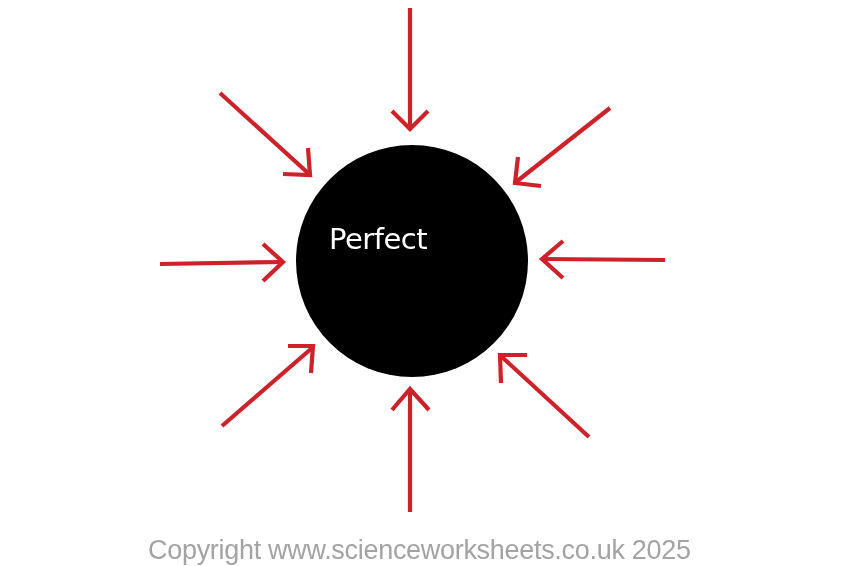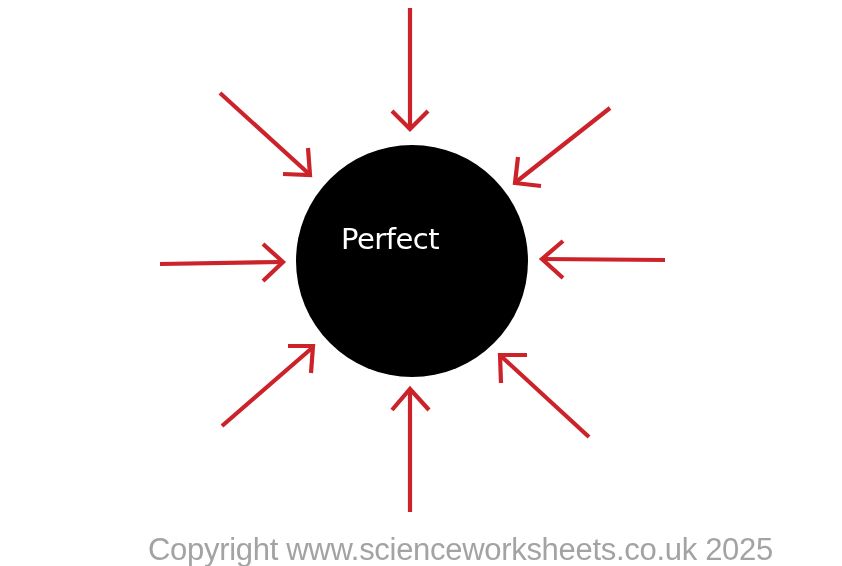--- a/index.html
+++ b/index.html
@@ -21,40 +21,40 @@
       height: 566px;
     }
     .arrow line, .arrow polyline {
       stroke-width: 4.2;
       fill: none;
       stroke-linecap: butt;
       stroke-linejoin: miter;
     }
     .body-label {
       position: absolute;
-      left: 341px;
+      left: 329px;
       top: 218px;
       color: #ffffff;
       font-family: "DejaVu Sans", sans-serif;
       font-size: 29px;
       line-height: 43px;
       letter-spacing: -0.5px;
       white-space: nowrap;
     }
     .body-label span {
       display: block;
     }
     .copyright {
       position: absolute;
       left: 148px;
       top: 534px;
       width: 560px;
       color: #a3a3a3;
       font-family: "Liberation Sans", sans-serif;
-      font-size: 31px;
+      font-size: 27px;
       line-height: 32px;
       white-space: nowrap;
       letter-spacing: -0.3px;
     }
   </style>
 </head>
 <body>
 
 <svg id="diagram" viewBox="0 0 842 566" xmlns="http://www.w3.org/2000/svg">
   <circle cx="412" cy="261" r="116" fill="#000000"></circle>

